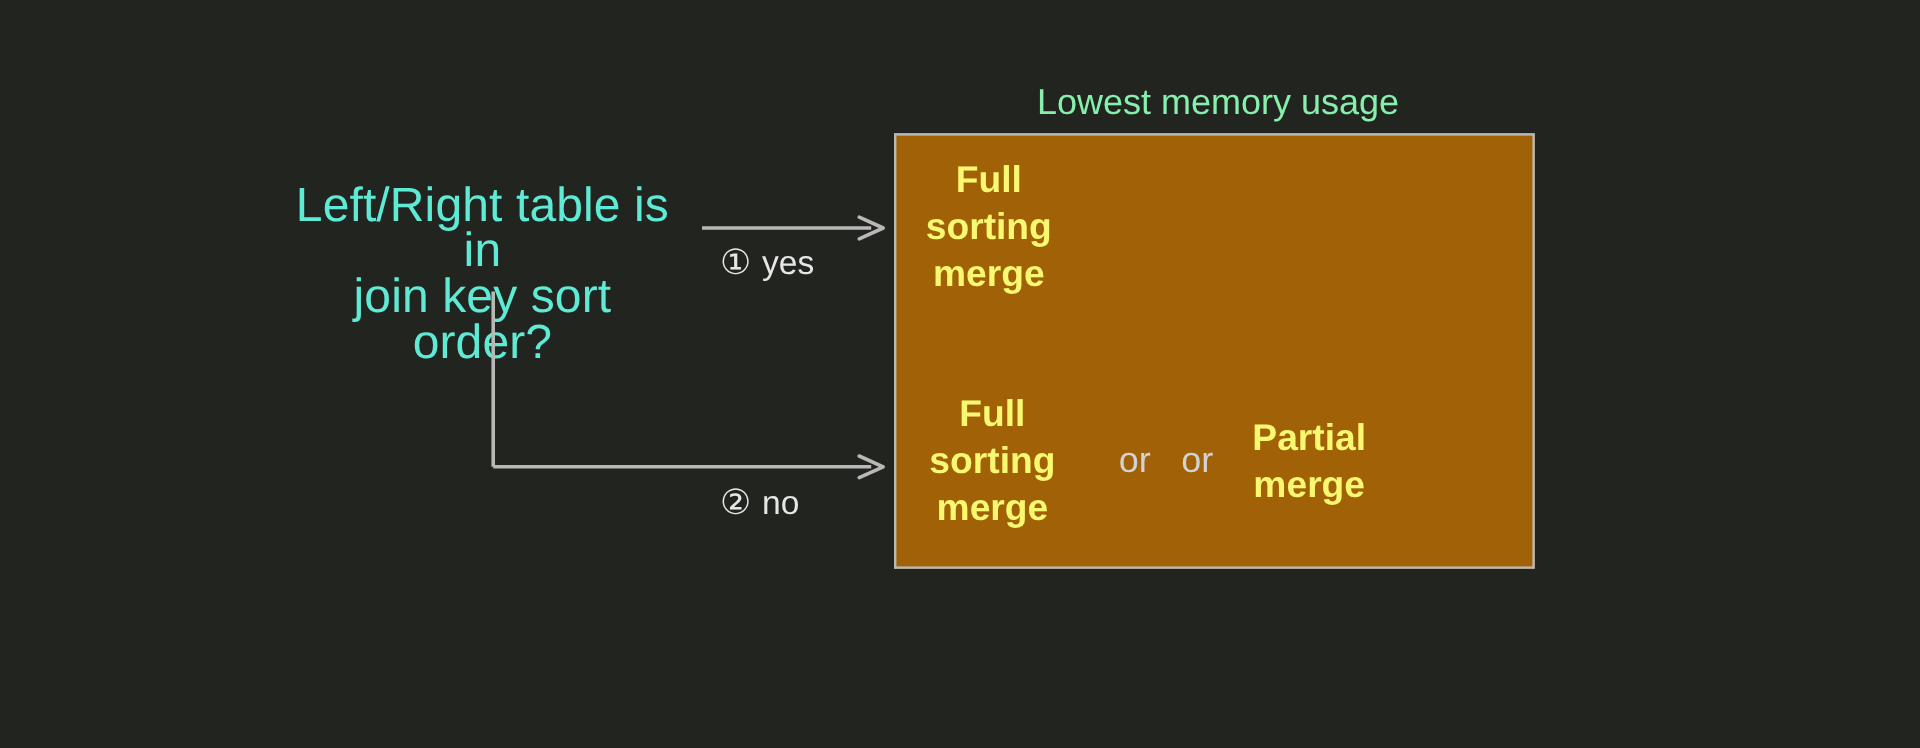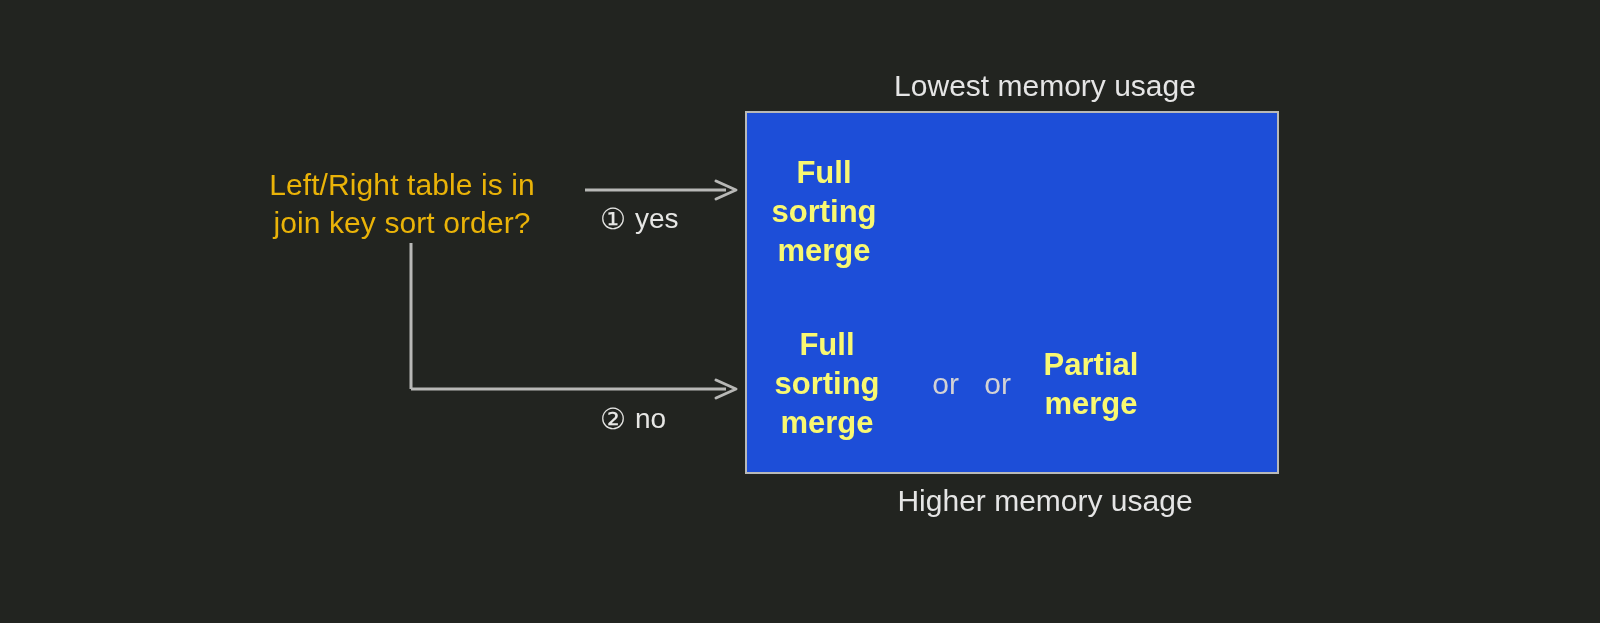--- a/index.html
+++ b/index.html
@@ -19,26 +19,25 @@
     height: 623px;
   }
 
   
   .question {
     position: absolute;
     left: 232px;
     top: 152px;
     width: 340px;
     text-align: center;
-    color: #eab308;
-    font-size: 30px;
+    color: #5eead4;
+    font-size: 40px;
     line-height: 38px;
     letter-spacing: 0.1px;
     white-space: pre-line;
-    margin-top: 14px;
   }
 
   
   #connectors {
     position: absolute;
     left: 0;
     top: 0;
     width: 1600px;
     height: 623px;
   }
@@ -57,44 +56,44 @@
   .branch-label .marker {
     font-size: 29px;
   }
   #branch-yes { left: 600px; top: 203px; }
   #branch-no  { left: 600px; top: 403px; }
 
   
   .caption {
     position: absolute;
     width: 534px;
-    left: 778px;
+    left: 748px;
     text-align: center;
-    color: #e5e5e5;
+    color: #86efac;
     font-size: 30px;
     line-height: 34px;
     white-space: nowrap;
   }
   #caption-top    { top: 69px; }
   #caption-bottom { top: 484px; }
 
   
   #results-panel {
     position: absolute;
     left: 745px;
     top: 111px;
     width: 534px;
     height: 363px;
     box-sizing: border-box;
-    background: #1d4ed8;
+    background: #a16207;
     border: 2px solid #b9b9b7;
     display: flex;
     flex-direction: column;
     justify-content: space-between;
-    padding: 40px 0 16px 0;
+    padding: 17px 0 16px 0;
   }
   .option-row {
     display: flex;
     align-items: center;
     width: 100%;
   }
   #row-sorted   { justify-content: flex-start; padding-left: 6px; }
   #row-unsorted { justify-content: flex-start; padding-left: 0px; margin-bottom: 14px; }
 
   .option {
@@ -165,15 +164,14 @@
 sorting
 merge</div>
       <div class="conjunction">or</div>
       <div class="conjunction">or</div>
       <div class="option" id="opt-unsorted-3">Partial
 merge</div>
     </div>
 
   </div>
 
-  <div class="caption" id="caption-bottom">Higher memory usage</div>
 
 </div>
 
 </body></html>

